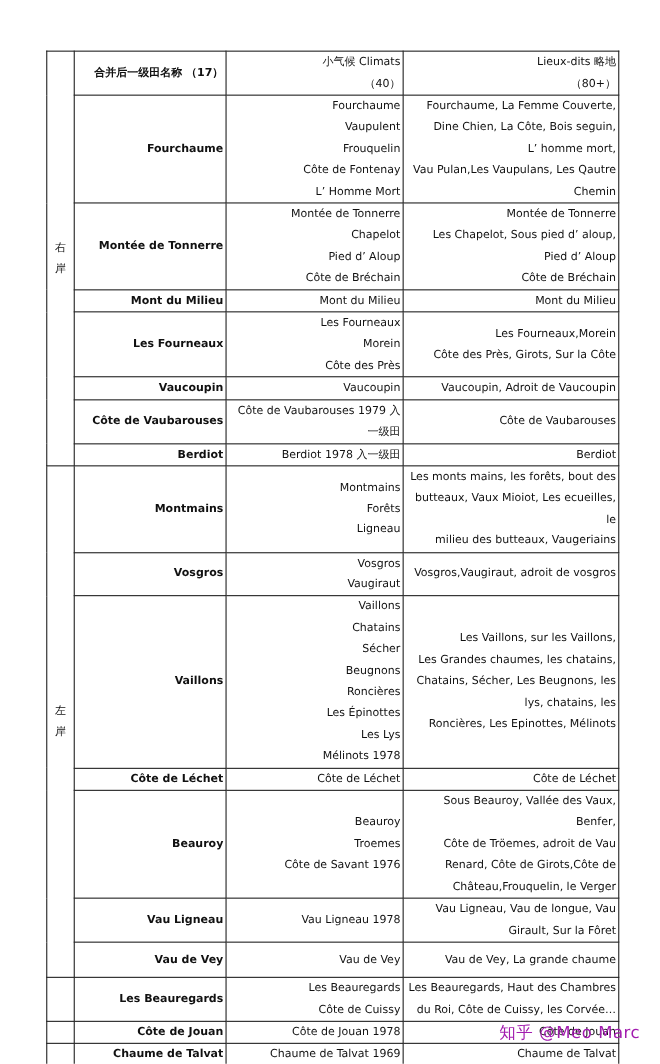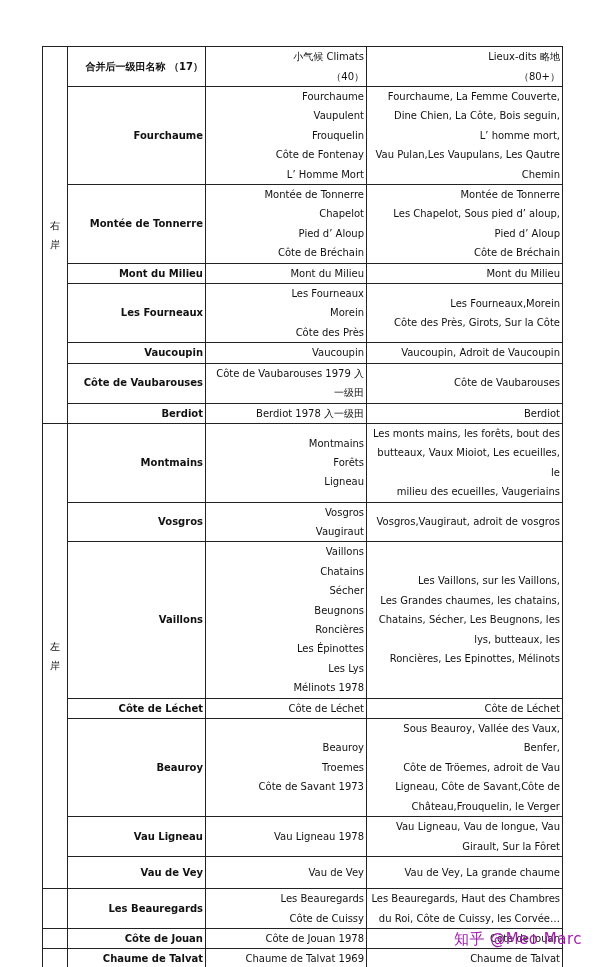--- a/index.html
+++ b/index.html
@@ -141,21 +141,21 @@
         </td>
         <td class="name top">Montmains</td>
         <td class="clim top">
           <span class="line">Montmains</span>
           <span class="line">Forêts</span>
           <span class="line">Ligneau</span>
         </td>
         <td class="lieu top">
           <span class="line">Les monts mains, les forêts, bout des</span>
           <span class="line">butteaux, Vaux Mioiot, Les ecueilles, le</span>
-          <span class="line">milieu des ecueilles, Vaugeriains</span>
+          <span class="line">milieu des butteaux, Vaugeriains</span>
         </td>
       </tr>
       <tr style="height: 39px;">
         <td class="name top">Vosgros</td>
         <td class="clim top">
           <span class="line">Vosgros</span>
           <span class="line">Vaugiraut</span>
         </td>
         <td class="lieu top">
           <span class="line">Vosgros,Vaugiraut, adroit de vosgros</span>
@@ -170,44 +170,44 @@
           <span class="line">Beugnons</span>
           <span class="line">Roncières</span>
           <span class="line">Les Épinottes</span>
           <span class="line">Les Lys</span>
           <span class="line">Mélinots 1978</span>
         </td>
         <td class="lieu top">
           <span class="line">Les Vaillons, sur les Vaillons,</span>
           <span class="line">Les Grandes chaumes, les chatains,</span>
           <span class="line">Chatains, Sécher, Les Beugnons, les</span>
-          <span class="line">lys, butteaux, les</span>
+          <span class="line">lys, chatains, les</span>
           <span class="line">Roncières, Les Epinottes, Mélinots</span>
         </td>
       </tr>
       <tr style="height: 19px;">
         <td class="name">Côte de Léchet</td>
         <td class="clim">
           <span class="line">Côte de Léchet</span>
         </td>
         <td class="lieu">
           <span class="line">Côte de Léchet</span>
         </td>
       </tr>
       <tr style="height: 77px;">
         <td class="name top">Beauroy</td>
         <td class="clim top">
           <span class="line">Beauroy</span>
           <span class="line">Troemes</span>
-          <span class="line">Côte de Savant 1973</span>
+          <span class="line">Côte de Savant 1976</span>
         </td>
         <td class="lieu top">
           <span class="line">Sous Beauroy, Vallée des Vaux, Benfer,</span>
           <span class="line">Côte de Tröemes, adroit de Vau</span>
-          <span class="line">Ligneau, Côte de Savant,Côte de</span>
+          <span class="line">Renard, Côte de Girots,Côte de</span>
           <span class="line">Château,Frouquelin, le Verger</span>
         </td>
       </tr>
       <tr style="height: 40px;">
         <td class="name top">Vau Ligneau</td>
         <td class="clim top">
           <span class="line">Vau Ligneau 1978</span>
         </td>
         <td class="lieu top">
           <span class="line">Vau Ligneau, Vau de longue, Vau</span>

